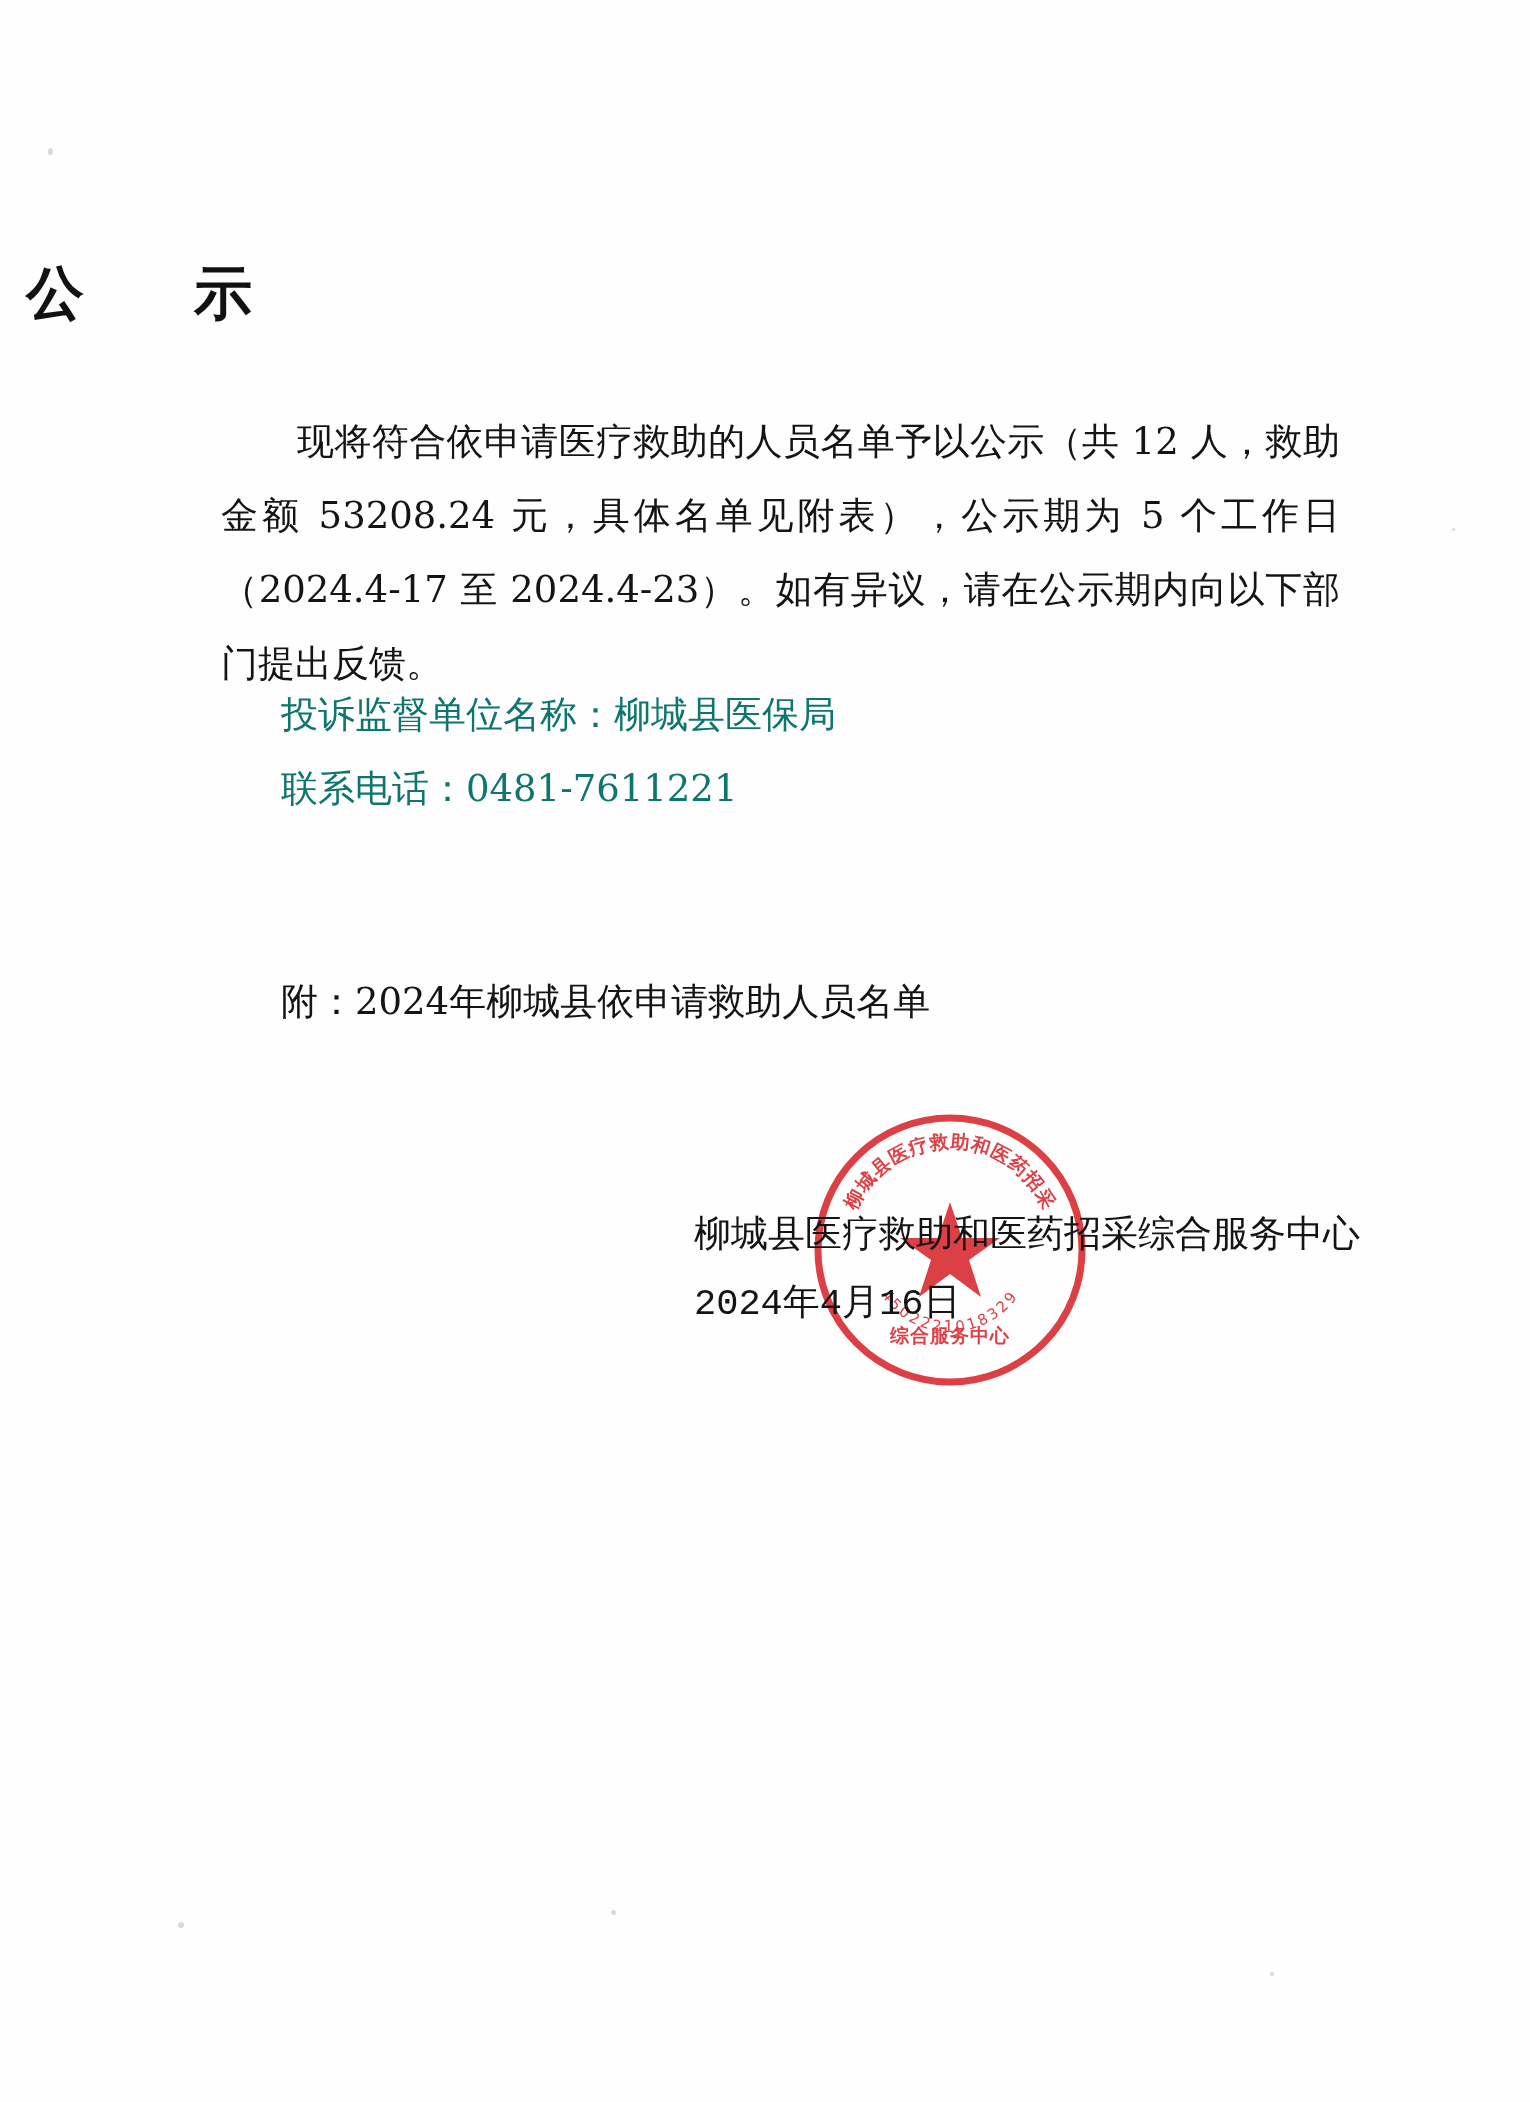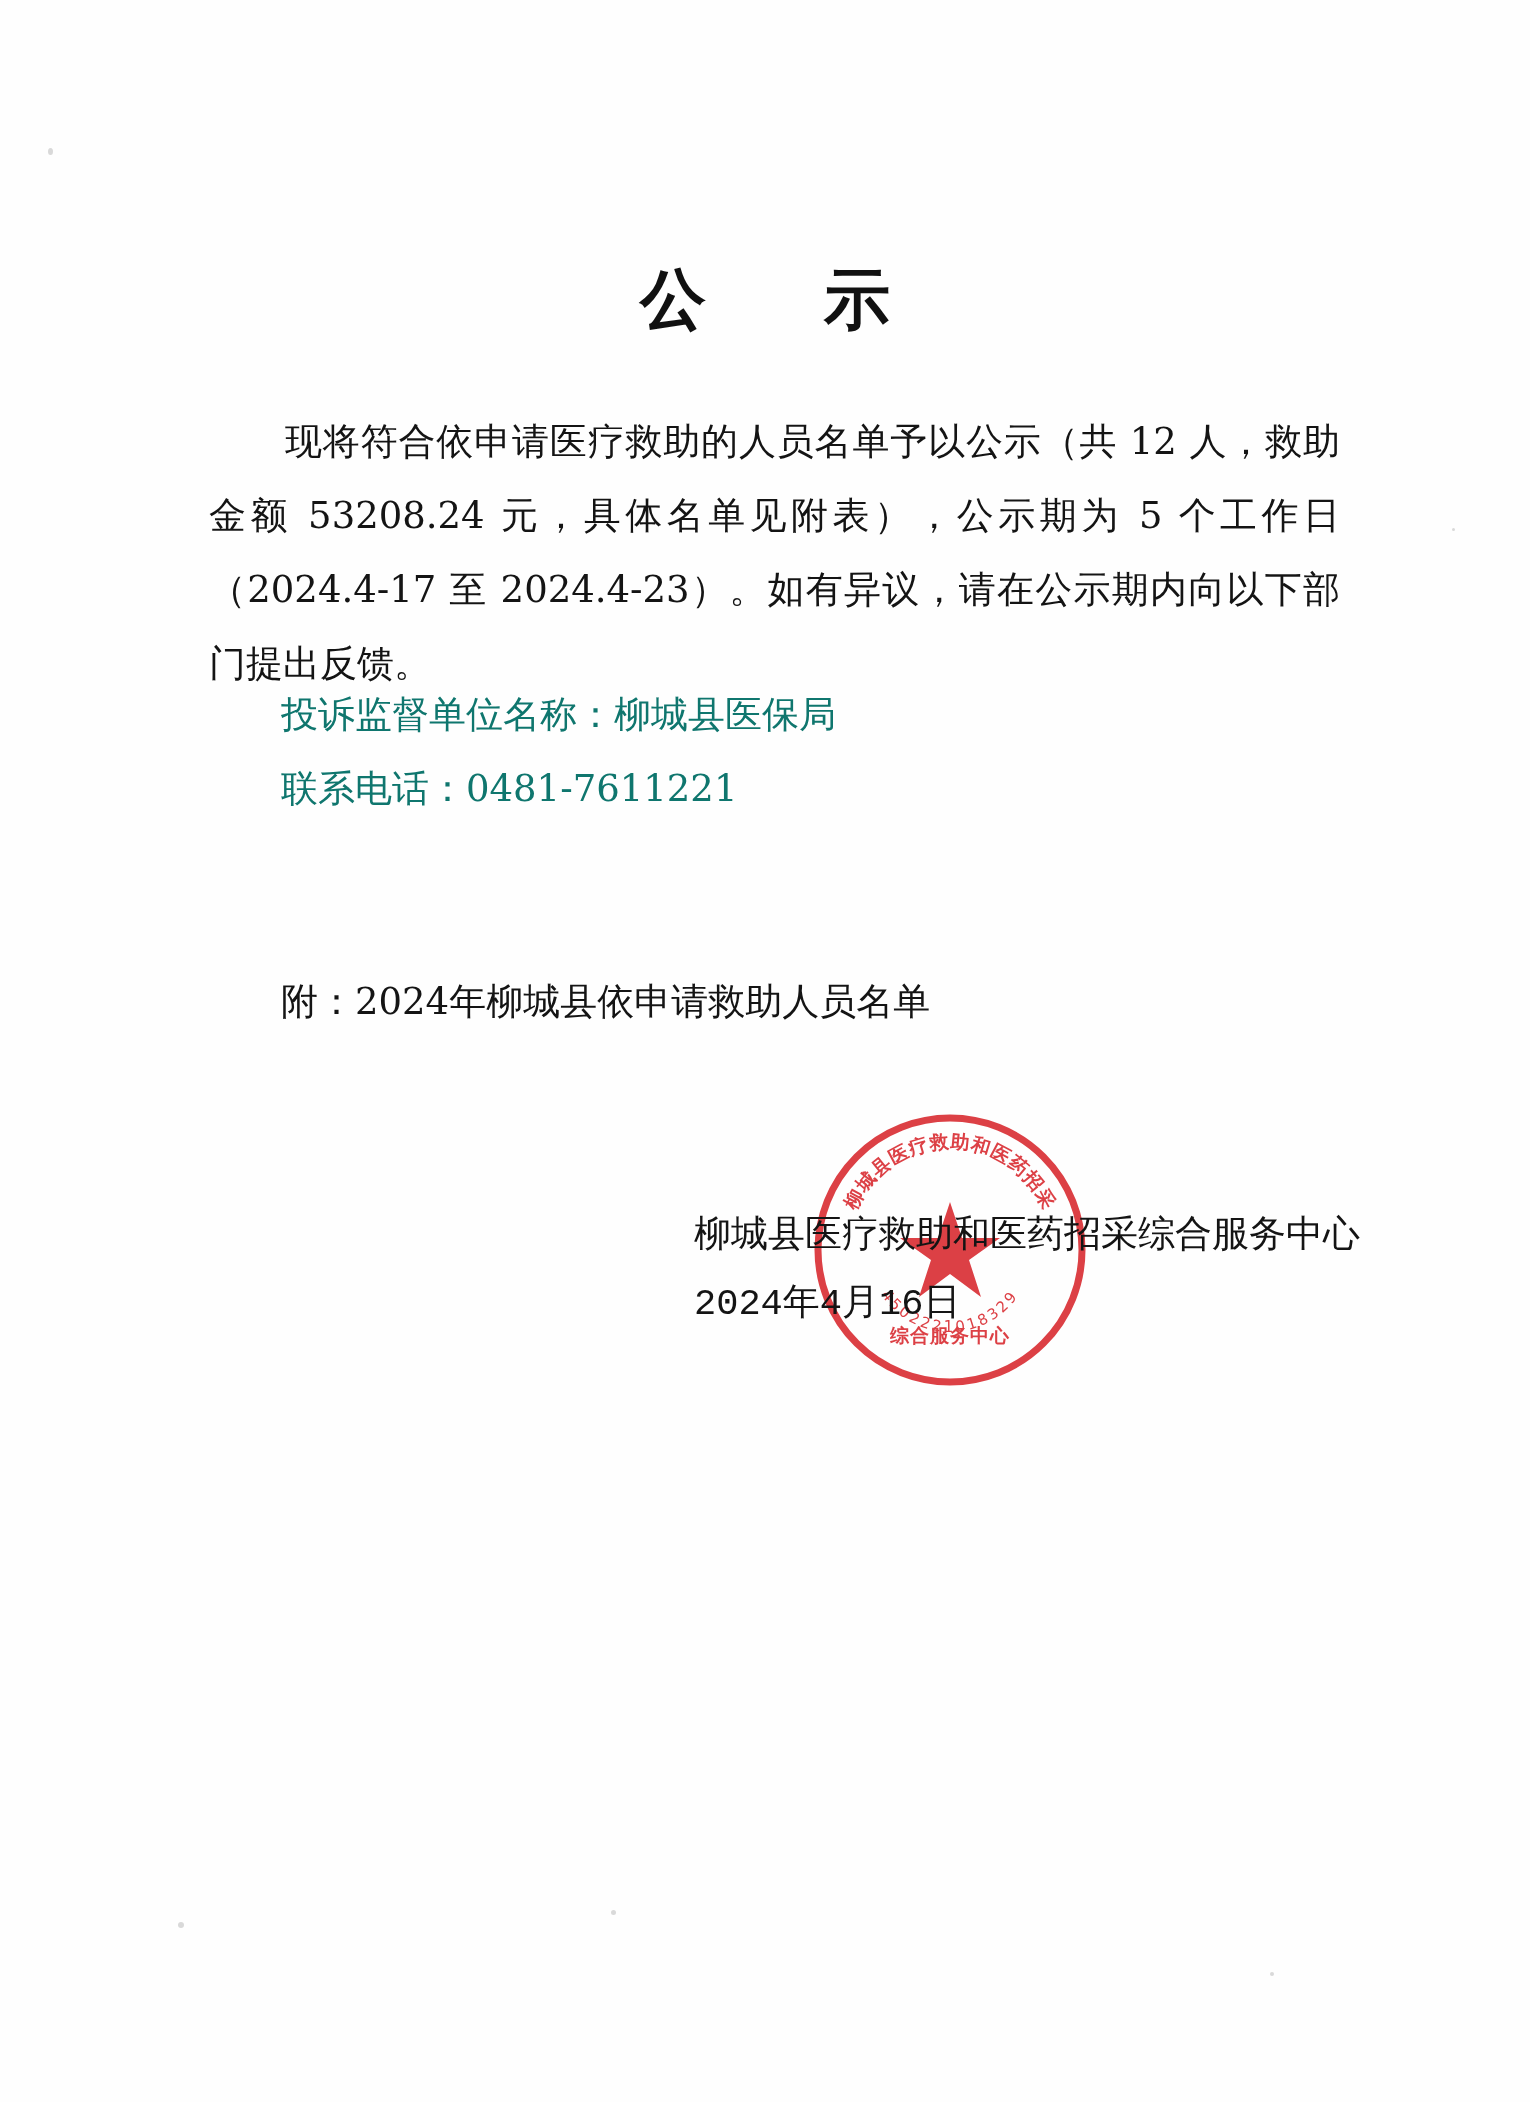--- a/index.html
+++ b/index.html
@@ -32,42 +32,42 @@
   .speck.s2 { left: 178px; top: 1922px; width: 6px; height: 6px; }
   .speck.s3 { left: 611px; top: 1910px; width: 5px; height: 5px; }
   .speck.s4 { left: 1270px;top: 1972px; width: 4px; height: 4px; }
   .speck.s5 { left: 1452px;top: 528px;  width: 3px; height: 3px; }
 
   .doc-title {
     position: absolute;
     top: 255px;
     left: 0;
     width: 100%;
-    text-align: center;
-    font-size: 66px;
+    text-align: left;
+    font-size: 58px;
     font-weight: 700;
     letter-spacing: 26px;
     text-indent: 26px;
     font-family: "DejaVu Serif", "Liberation Serif", serif;
     color: #111;
   }
 
   .body-block {
     position: absolute;
     left: 205px;
     top: 405px;
     width: 1135px;
     font-size: 37px;
     line-height: 74px;
     text-align: justify;
     color: #141414;
   }
   .para {
     text-indent: 76px;
-    margin: 0 0 0 4px;
+    margin: 0 0 0 16px;
   }
 
   .info-list {
     position: absolute;
     left: 205px;
     top: 678px;
     width: 1135px;
     font-size: 37px;
     line-height: 74px;
     color: #0f766e;

